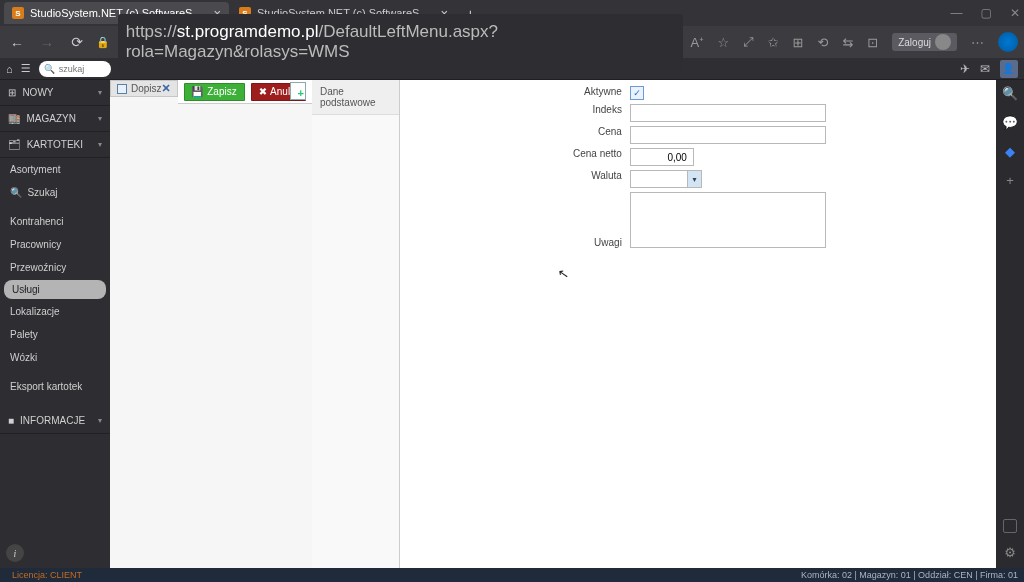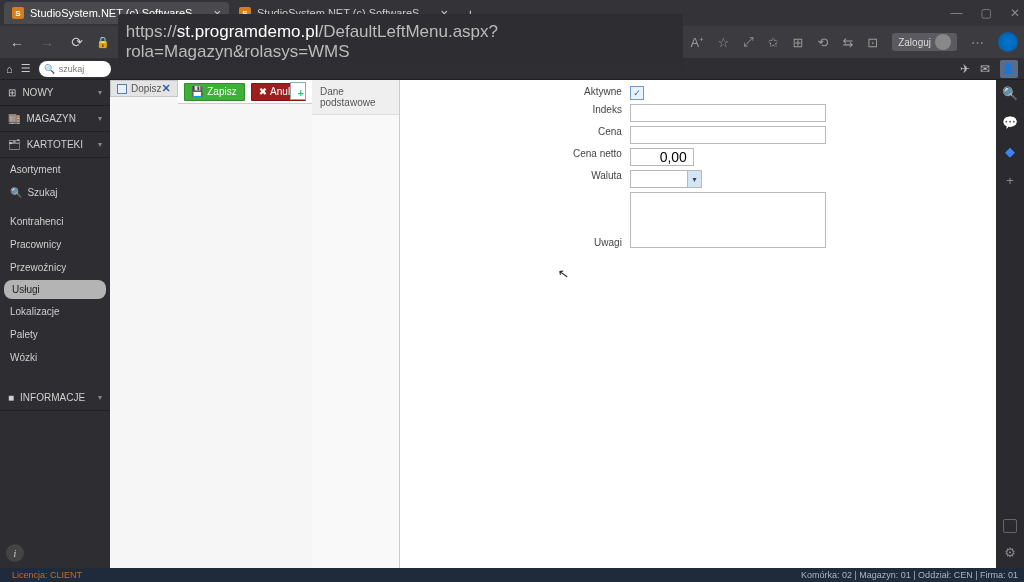--- a/index.html
+++ b/index.html
@@ -65,21 +65,21 @@
 .plus-doc::after { content: "+"; color: #2c7; font-size: 11px; font-weight: bold; line-height: 1; margin: 0 1px 0 0; }
 
 .form-area { flex: 1; display: flex; background: #fff; }
 .form-left { width: 88px; border-right: 1px solid #ccc; background: #f9f9f9; }
 .form-left-tab { padding: 6px 8px; font-size: 10px; color: #555; border-bottom: 1px solid #ddd; background: #efefef; }
 .form-right { flex: 1; padding: 6px 12px; }
 
 .frow { display: flex; align-items: flex-start; margin-bottom: 4px; }
 .frow.top { align-items: flex-end; }
 .flabel { width: 218px; text-align: right; padding-right: 8px; font-size: 10px; color: #444; }
-.finput { width: 196px; height: 18px; border: 1px solid #b8b8b8; font-size: 14px; padding: 0 4px; }
+.finput { width: 196px; height: 18px; border: 1px solid #b8b8b8; font-size: 10px; padding: 0 4px; }
 .finput.num { width: 64px; text-align: right; padding-right: 6px; }
 .fselect { width: 72px; height: 18px; border: 1px solid #b8b8b8; display: flex; align-items: center; justify-content: flex-end; background: #fff; }
 .fselect .dd { width: 14px; height: 16px; background: #d3e4f5; border-left: 1px solid #b8b8b8; display: flex; align-items: center; justify-content: center; font-size: 8px; color: #345; }
 .ftextarea { width: 196px; height: 56px; border: 1px solid #b8b8b8; resize: none; font-size: 10px; padding: 3px; }
 .fcheck { width: 14px; height: 14px; border: 1px solid #6a9bd8; background: #eaf2fb; display: flex; align-items: center; justify-content: center; font-size: 9px; color: #2a6ac2; }
 
 
 .footer { height: 14px; background: #1f2a3a; color: #a8b4c4; font-size: 9px; display: flex; align-items: center; padding: 0 6px; }
 .footer-left { display: flex; gap: 2px; }
 .footer-right { margin-left: auto; display: flex; gap: 2px; }
@@ -175,20 +175,21 @@
     </div>
     <div style="height:6px"></div>
     <div class="side-item"><span>Kontrahenci</span></div>
     <div class="side-item"><span>Pracownicy</span></div>
     <div class="side-item"><span>Przewoźnicy</span></div>
     <div class="side-item active"><span>Usługi</span></div>
     <div class="side-item"><span>Lokalizacje</span></div>
     <div class="side-item"><span>Palety</span></div>
     <div class="side-item"><span>Wózki</span></div>
     <div style="height:6px"></div>
+    <div class="side-item"><span>Eksport kartotek</span></div>
     <div style="height:10px"></div>
     <div class="side-section">
       <span>■</span>
       <span>INFORMACJE</span>
       <span class="chev">▾</span>
     </div>
     <div class="side-spacer"></div>
     <div class="sidebar-info">i</div>
   </div>
 

